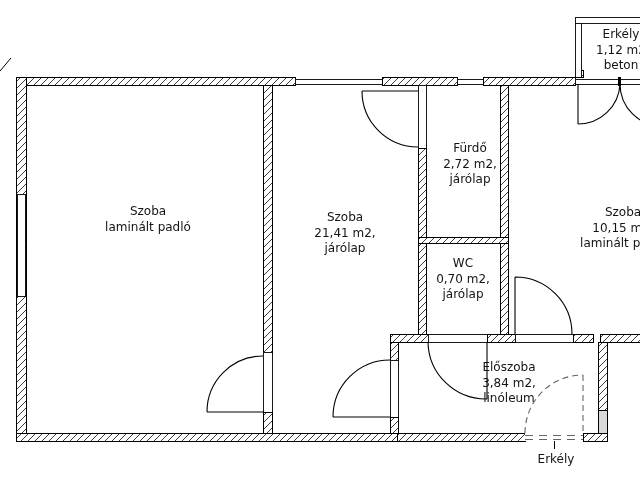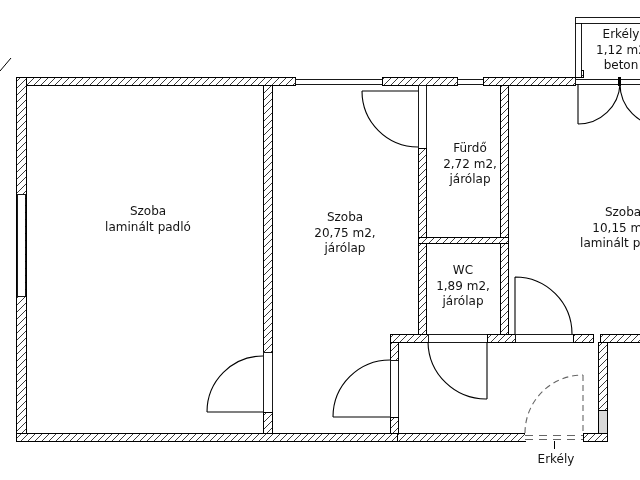--- a/index.html
+++ b/index.html
@@ -93,42 +93,47 @@
     </g>
   </svg>
 
   <div class="room-label" style="left:148px;top:204px">
     <div>Szoba</div>
     <div>laminált padló</div>
   </div>
 
   <div class="room-label" style="left:345px;top:210px">
     <div>Szoba</div>
-    <div>20,75 m2,</div>
+    <div>21,41 m2,</div>
     <div>járólap</div>
   </div>
 
   <div class="room-label" style="left:470px;top:141px">
     <div>Fürdő</div>
     <div>2,72 m2,</div>
     <div>járólap</div>
   </div>
 
-  <div class="room-label" style="left:463px;top:263px">
+  <div class="room-label" style="left:463px;top:256px">
     <div>WC</div>
-    <div>1,89 m2,</div>
+    <div>0,70 m2,</div>
     <div>járólap</div>
   </div>
 
   <div class="room-label" style="left:623px;top:205px">
     <div>Szoba</div>
     <div>10,15 m2,</div>
     <div>laminált padló</div>
   </div>
 
+  <div class="room-label" style="left:509px;top:360px">
+    <div>Előszoba</div>
+    <div>3,84 m2,</div>
+    <div>linóleum</div>
+  </div>
 
   <div class="room-label" style="left:621px;top:27px">
     <div>Erkély</div>
     <div>1,12 m2</div>
     <div>beton</div>
   </div>
 
   <div class="room-label" style="left:556px;top:452px">Erkély</div>
 
 </div>

